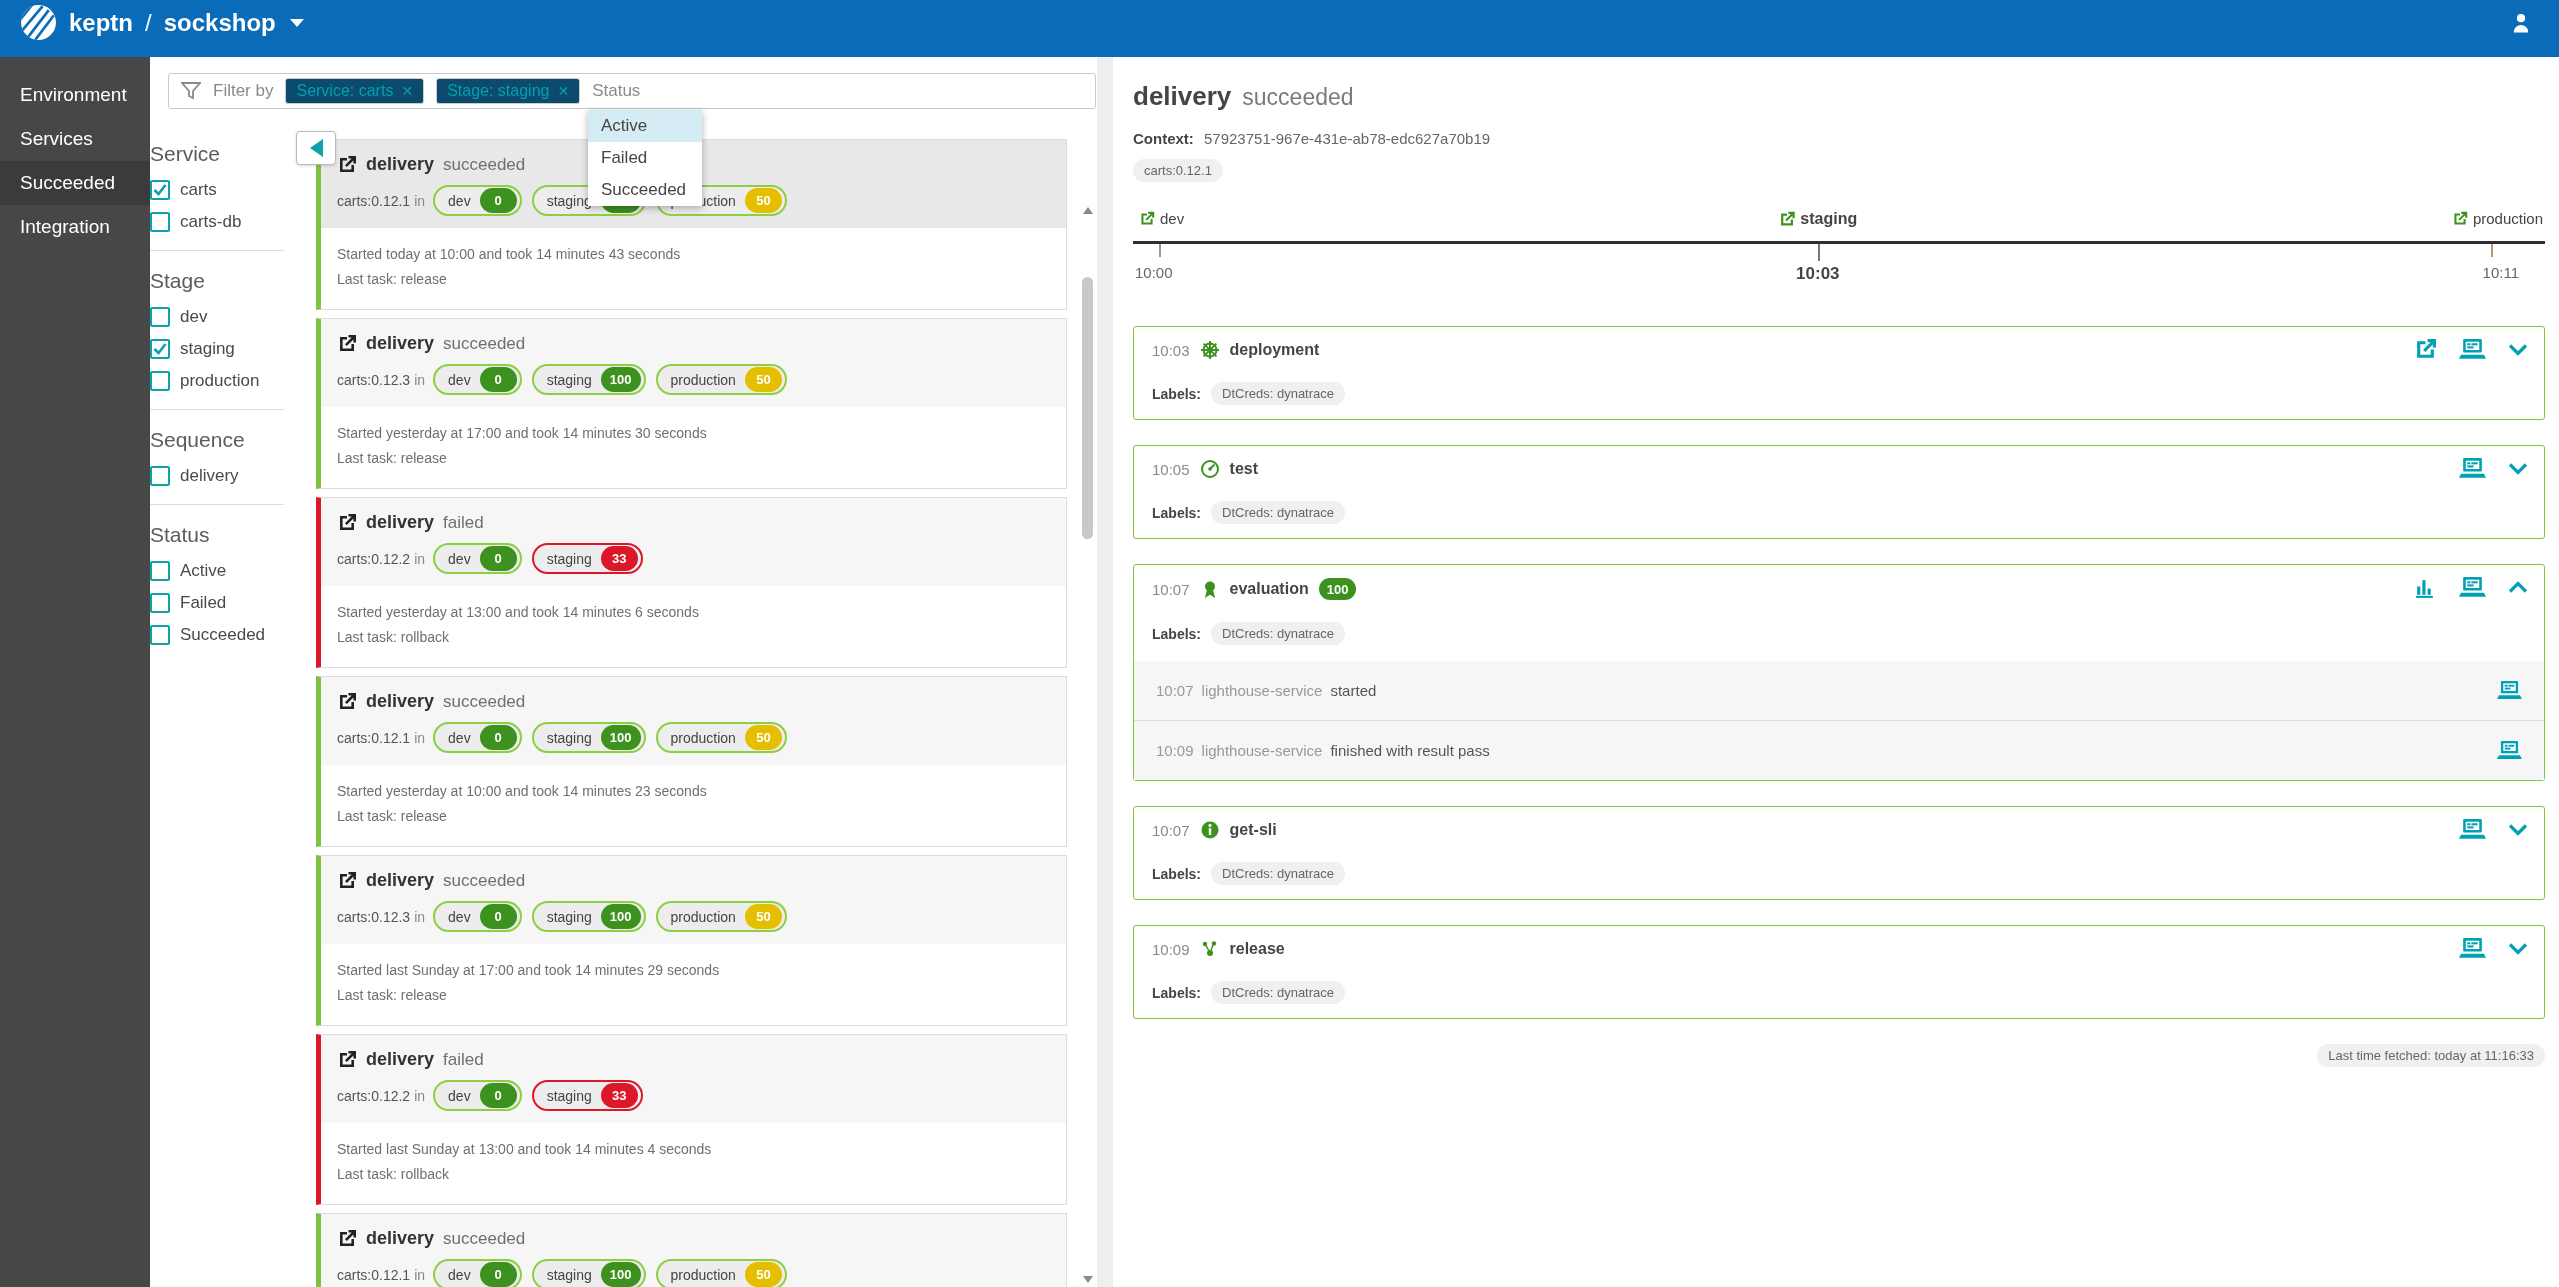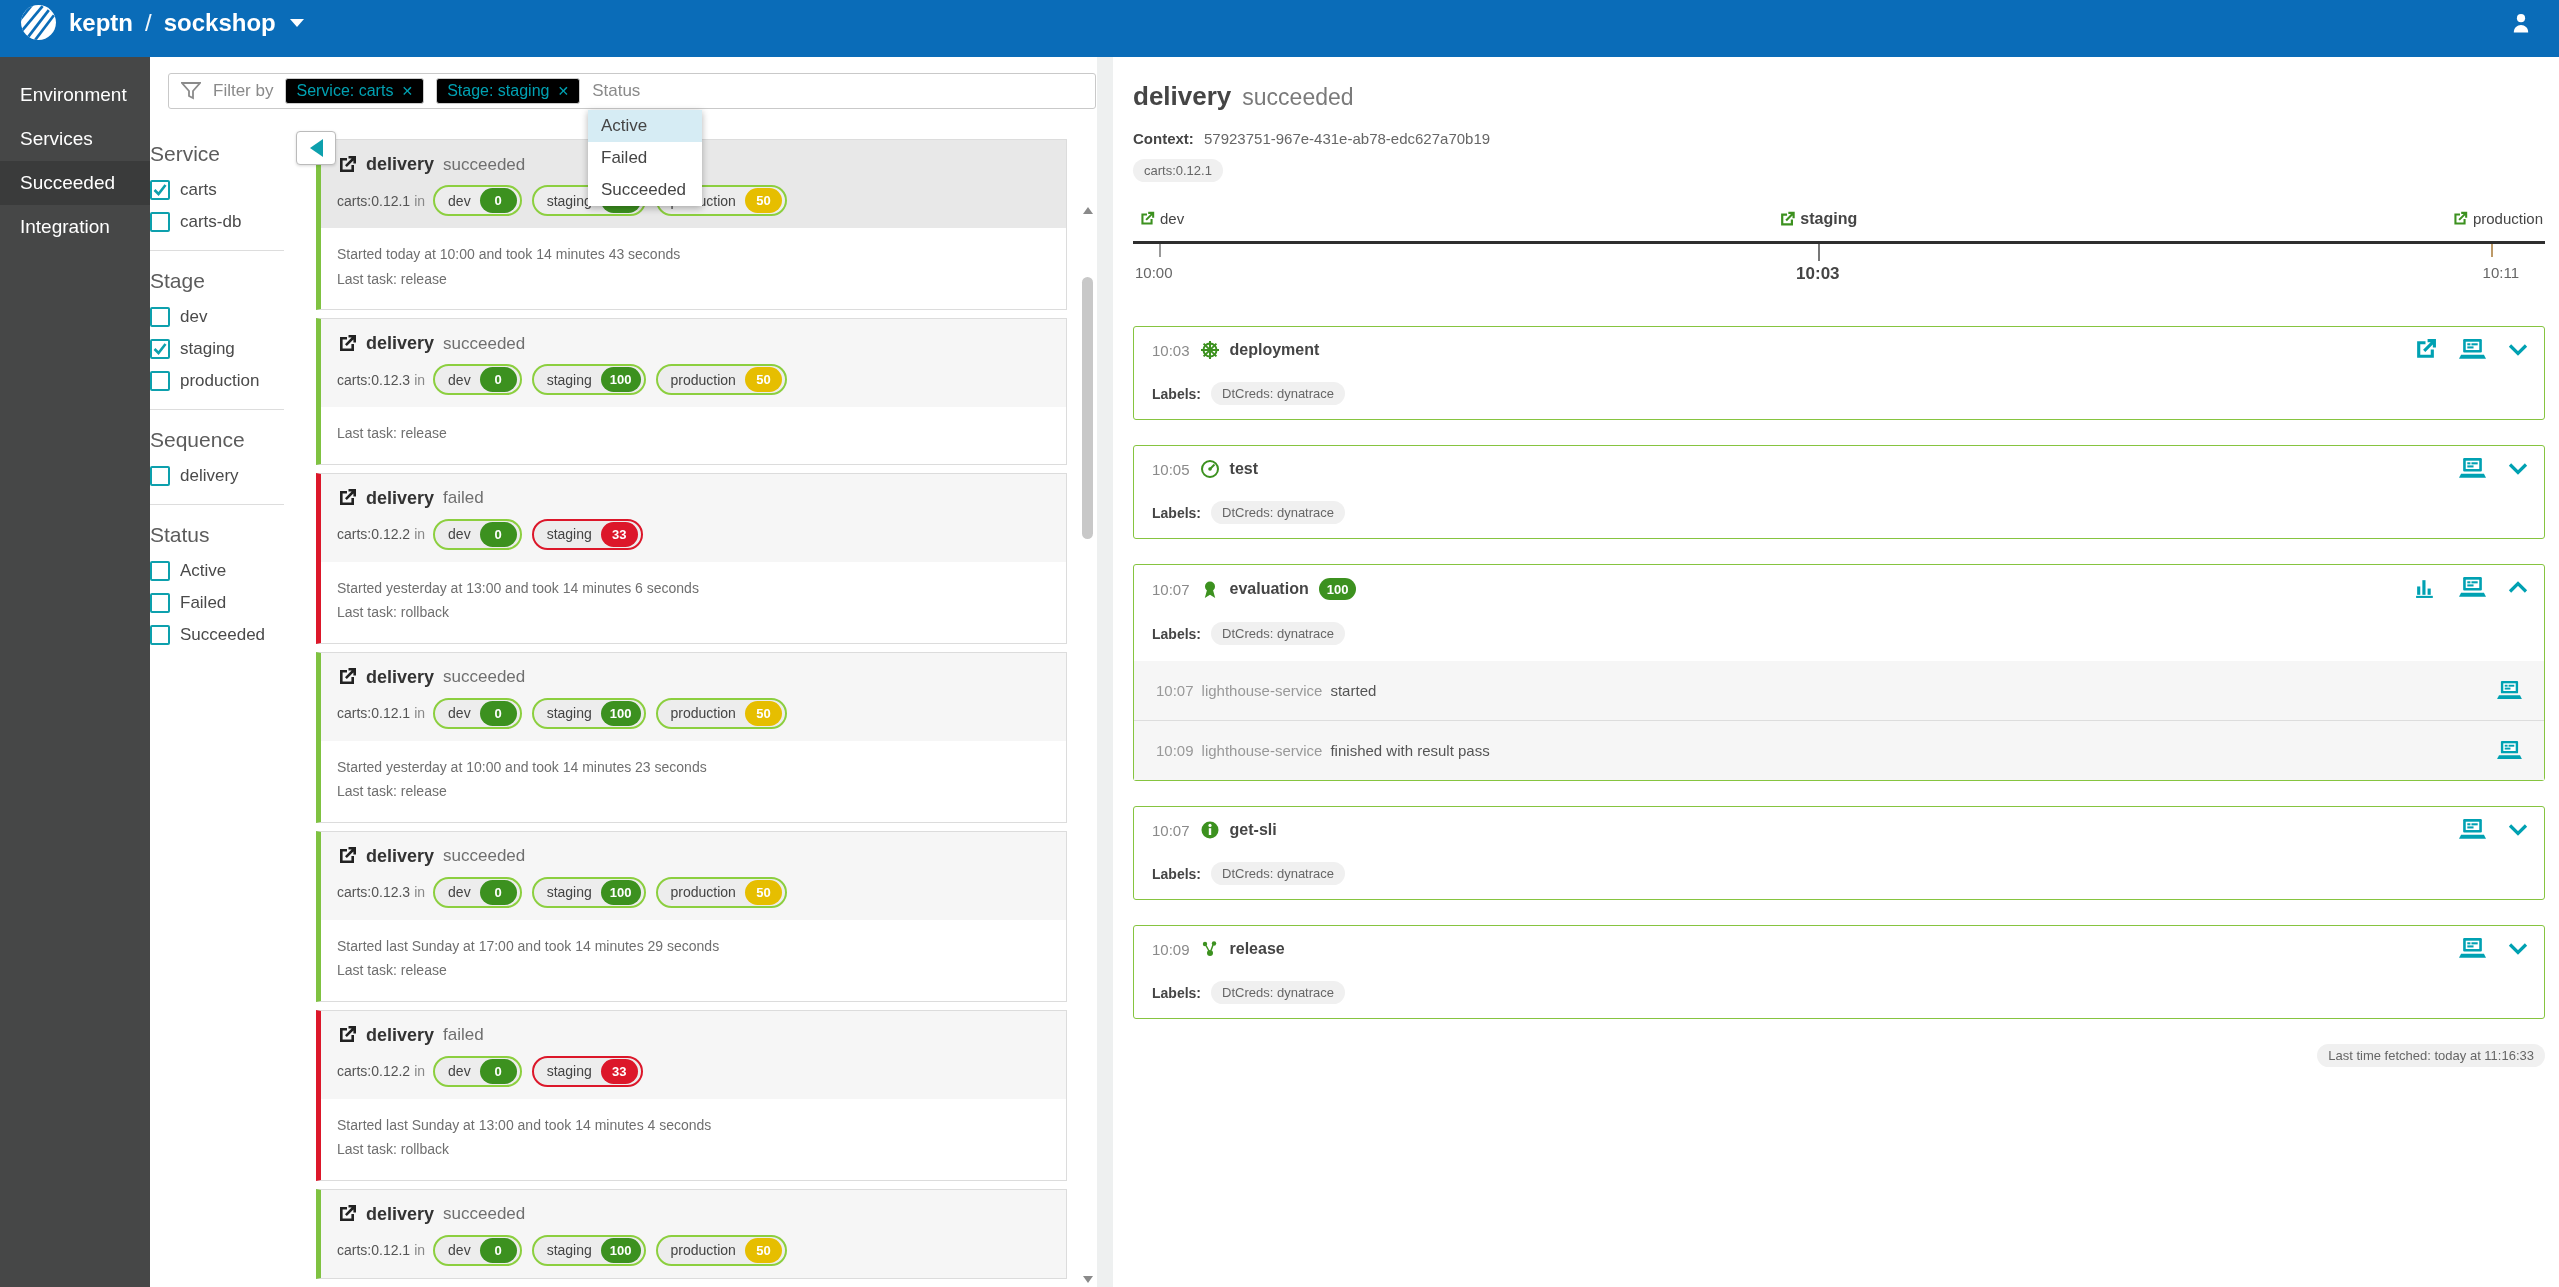--- a/index.html
+++ b/index.html
@@ -17,21 +17,21 @@
 
   
   .sidenav { width:150px; background:#464747; padding-top:16px; flex:none; }
   .sidenav .nav-item { height:44px; line-height:44px; padding-left:20px; color:#fff; font-size:19px; cursor:pointer; }
   .sidenav .nav-item.active { background:#3a3b3b; }
 
   
   .left-pane { width:947px; background:#fff; position:relative; flex:none; overflow:hidden; }
   .filter-bar { position:absolute; left:18px; top:16px; width:928px; height:36px; border:1px solid #c9c9c9; border-radius:3px; background:#fff; display:flex; align-items:center; gap:12px; padding:0 12px; }
   .filter-label { color:#8a8a8a; font-size:17px; }
-  .filter-chip { display:inline-flex; align-items:center; gap:8px; border:1px solid #ccc; border-radius:3px; background:#000000; padding:3px 10px; font-size:16px; color:#00a1b2; cursor:pointer;text-align:center; }
+  .filter-chip { display:inline-flex; align-items:center; gap:8px; border:1px solid #ccc; border-radius:3px; background:#0c4a6e; padding:3px 10px; font-size:16px; color:#00a1b2; cursor:pointer;text-align:center; }
   .filter-chip .close { font-size:14px; font-weight:bold; cursor:pointer; }
   .filter-placeholder { color:#8a8a8a; font-size:17px; }
 
   .dropdown { position:absolute; left:438px; top:53px; width:114px; background:#fff; box-shadow:0 2px 7px rgba(0,0,0,.3); z-index:6; }
   .dropdown .opt { padding:6px 13px; font-size:17px; color:#454545; cursor:pointer; }
   .dropdown .opt.hl { background:#d6ecf4; }
 
   .content-row { position:absolute; left:0; right:0; top:82px; bottom:0; display:flex; }
   .facets { width:150px; flex:none; }
   .facet-title { font-size:21px; color:#5c5c5c; margin:3px 0 14px; }
@@ -307,20 +307,21 @@
                   <span>staging</span>
                   <span class="badge green">100</span>
                 </span>
               <span class="stage-chip">
                   <span>production</span>
                   <span class="badge yellow">50</span>
                 </span>
             </div>
           </div>
           <div class="seq-body">
+            <div>Started yesterday at 17:00 and took 14 minutes 30 seconds</div>
             <div>Last task: release</div>
           </div>
         </article>
 
         <article class="seq-card red">
           <div class="seq-head">
             <div class="seq-title-row">
               <span style="display:flex;">
                   <svg width="20" height="20" viewBox="0 0 20 20" fill="#222">
                     <path d="M3 3h7v2.6H5.6v8.8h8.8V10H17v7H3z"></path>

